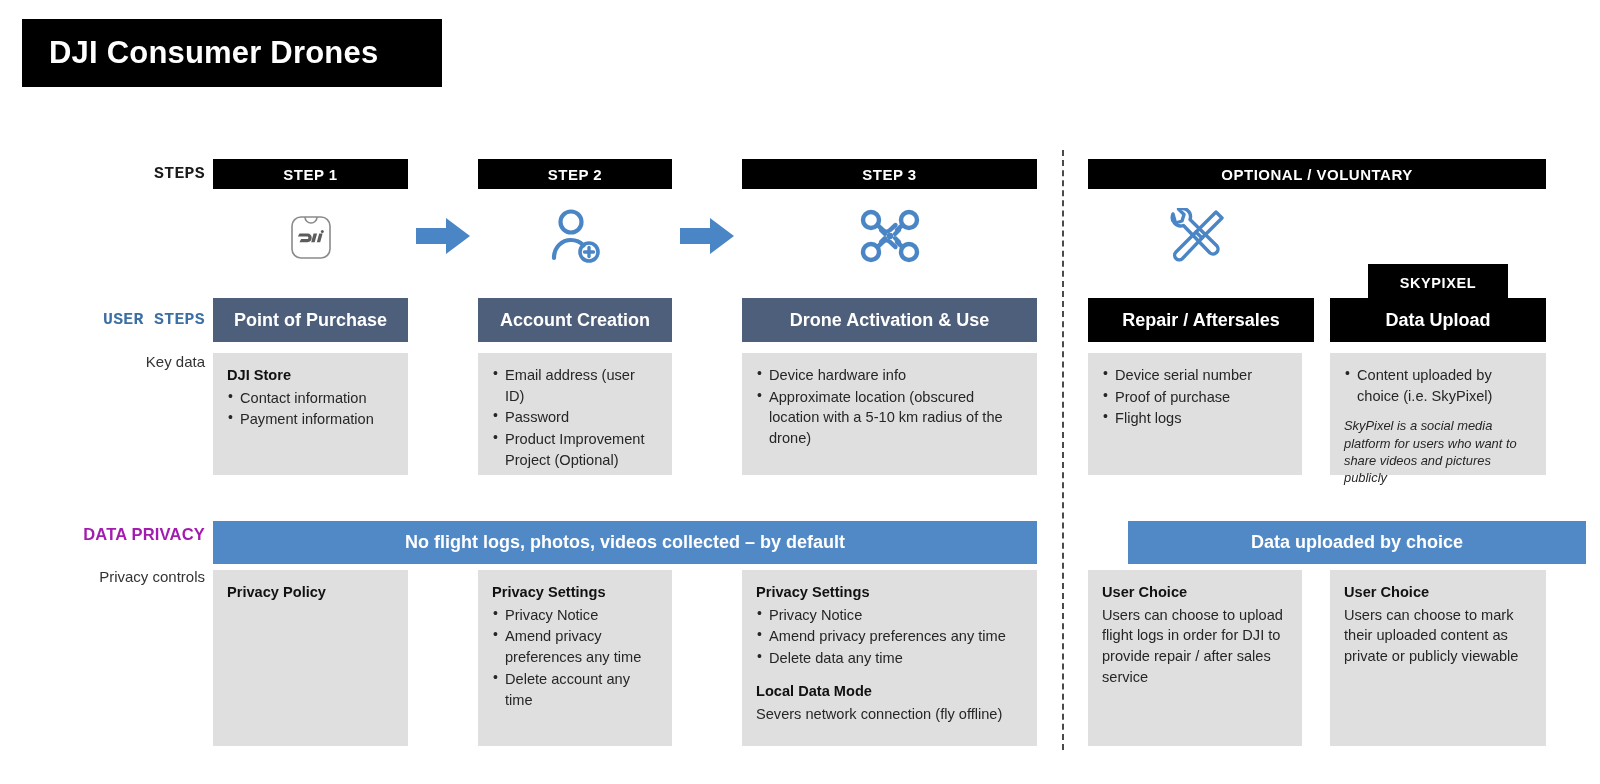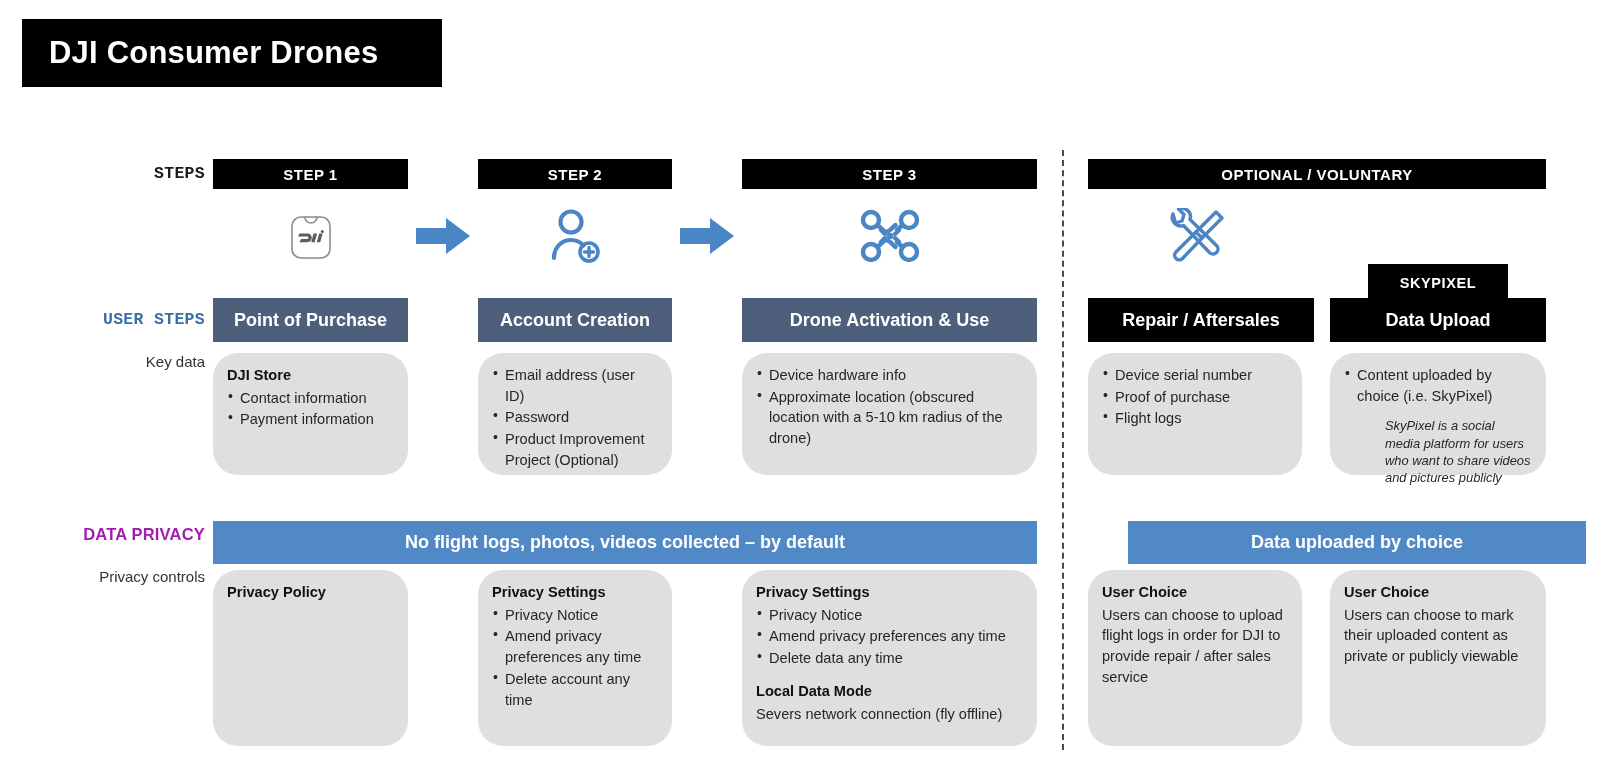--- a/index.html
+++ b/index.html
@@ -50,33 +50,33 @@
   .stage-head{
     height:44px;display:flex;align-items:center;justify-content:center;
     color:#ffffff;font-size:18px;font-weight:bold;text-align:center;
   }
   .stage-head.slate{background:#4e5f7c;}
   .stage-head.black{background:#000000;}
 
   
   .grey-box{
     background:#dedfde;padding:12px 14px 10px 14px;
-    font-size:14.6px;line-height:1.42;color:#262626;border-radius:25px;
+    font-size:14.6px;line-height:1.42;color:#262626;
   }
   .grey-box .hd{font-weight:bold;color:#111111;margin-bottom:2px;display:block;}
   .grey-box ul{margin:0;padding:0;list-style:none;}
   .grey-box li{
     position:relative;padding-left:13px;margin:0 0 1px 0;
   }
   .grey-box li:before{
     content:"\2022";position:absolute;left:1px;top:-1px;font-size:14px;color:#262626;
   }
   .grey-box p{margin:0;}
   .grey-box .note{
-    font-style:italic;font-size:12.9px;line-height:1.34;margin-top:11px;color:#262626;margin-left:41px;
+    font-style:italic;font-size:12.9px;line-height:1.34;margin-top:11px;color:#262626;
   }
   .grey-box .spacer{height:11px;}
 
   
   .privacy-band{
     background:#5089c6;color:#ffffff;height:43px;
     display:flex;align-items:center;justify-content:center;
     font-size:18px;font-weight:bold;margin-top:7px;
   }
 

